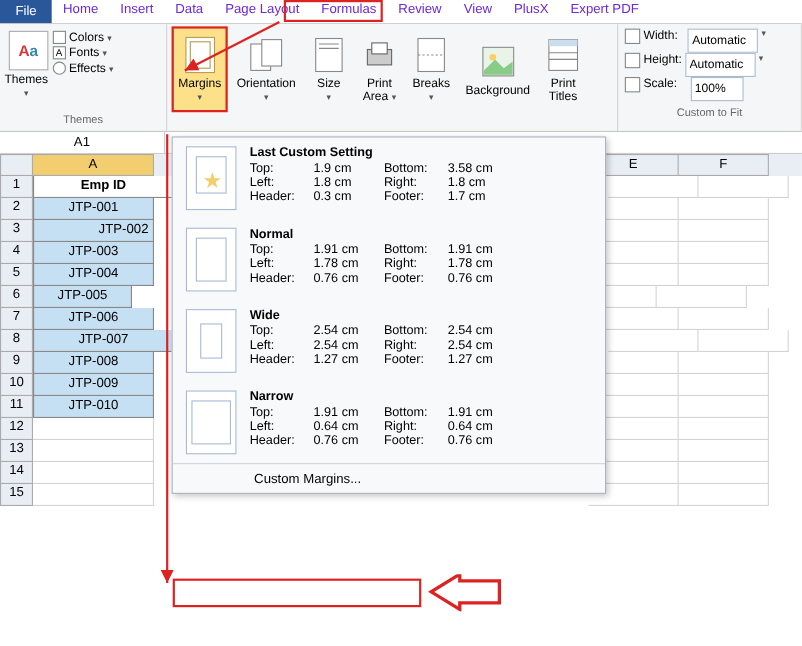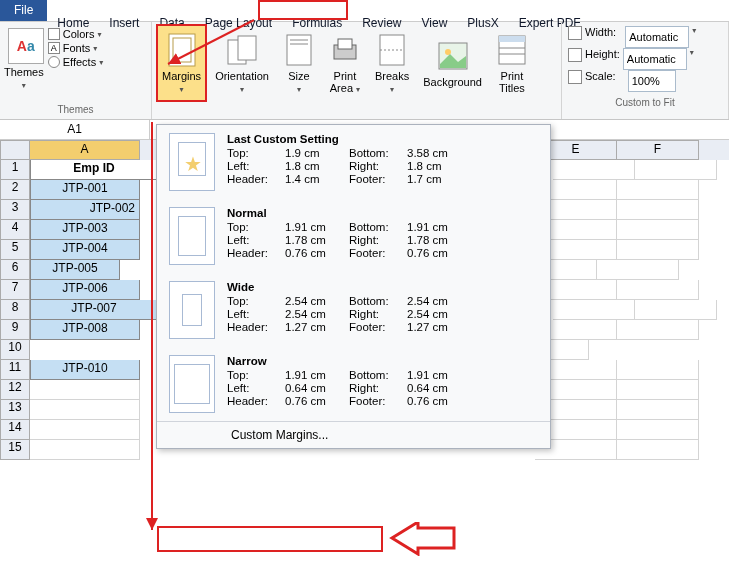--- a/index.html
+++ b/index.html
@@ -1,19 +1,19 @@
 <!DOCTYPE html>
 <html><head>
 <meta charset="utf-8">
 <style>
 * { margin: 0; padding: 0; box-sizing: border-box; font-family: 'Segoe UI', Tahoma, sans-serif; }
 body { background: #fff; width: 729px; height: 587px; overflow: hidden; position: relative; }
 
 .tabstrip { display: flex; height: 22px; background: #fff; border-bottom: 1px solid #ccc; font-size: 12px; }
-.tab { padding: 16px 10px; cursor: pointer; color: #0f172a; }
+.tab { padding: 1px 10px; cursor: pointer; color: #6d28d9; }
 .tab.file { background: #2a579a; color: #fff; font-weight: normal; padding: 3px 14px; }
 .ribbon { display: flex; height: 98px; background: #f5f6f7; border-bottom: 1px solid #c6c6c6; }
 
 .group { border-right: 1px solid #d4d4d4; padding: 2px 4px; display: flex; flex-direction: column; }
 .group-body { flex: 1; display: flex; align-items: flex-start; }
 .group-label { text-align: center; font-size: 10px; color: #666; padding: 1px 0 2px; }
 
 .themes-box { display: flex; gap: 4px; align-items: flex-start; padding-top: 4px; }
 .themes-icon { width: 36px; height: 36px; border: 1px solid #aaa; display: flex; align-items: center; justify-content: center; background: #fff; }
 .themes-letters { font-weight: bold; font-size: 14px; }
@@ -272,20 +272,21 @@
       </div>
       <div class="row">
         <div class="rowh">9</div>
         <div class="cell datacell" style="width: 110px;">JTP-008</div>
         <div style="width: 395px;"></div>
         <div class="cell" style="width: 82px;"></div>
         <div class="cell" style="width: 82px;"></div>
       </div>
       <div class="row">
         <div class="rowh">10</div>
+        <div class="cell datacell" style="width: 110px;">JTP-009</div>
         <div style="width: 395px;"></div>
         <div class="cell" style="width: 82px;"></div>
         <div class="cell" style="width: 82px;"></div>
       </div>
       <div class="row">
         <div class="rowh">11</div>
         <div class="cell datacell" style="width: 110px;">JTP-010</div>
         <div style="width: 395px;"></div>
         <div class="cell" style="width: 82px;"></div>
         <div class="cell" style="width: 82px;"></div>
@@ -333,21 +334,21 @@
   <div class="dd-grid">
   <div>Top:</div>
             <div>1.9 cm</div>
             <div>Bottom:</div>
             <div>3.58 cm</div>
   <div>Left:</div>
             <div>1.8 cm</div>
             <div>Right:</div>
             <div>1.8 cm</div>
   <div>Header:</div>
-            <div>1.4 cm</div>
+            <div>0.3 cm</div>
             <div>Footer:</div>
             <div>1.7 cm</div>
   </div>
         </div>
       </div>
       <div class="dd-item">
         <div class="dd-thumb">
           <div class="inner" style="left:8px;top:8px;right:8px;bottom:8px"></div>
         </div>
   <div class="dd-body">

